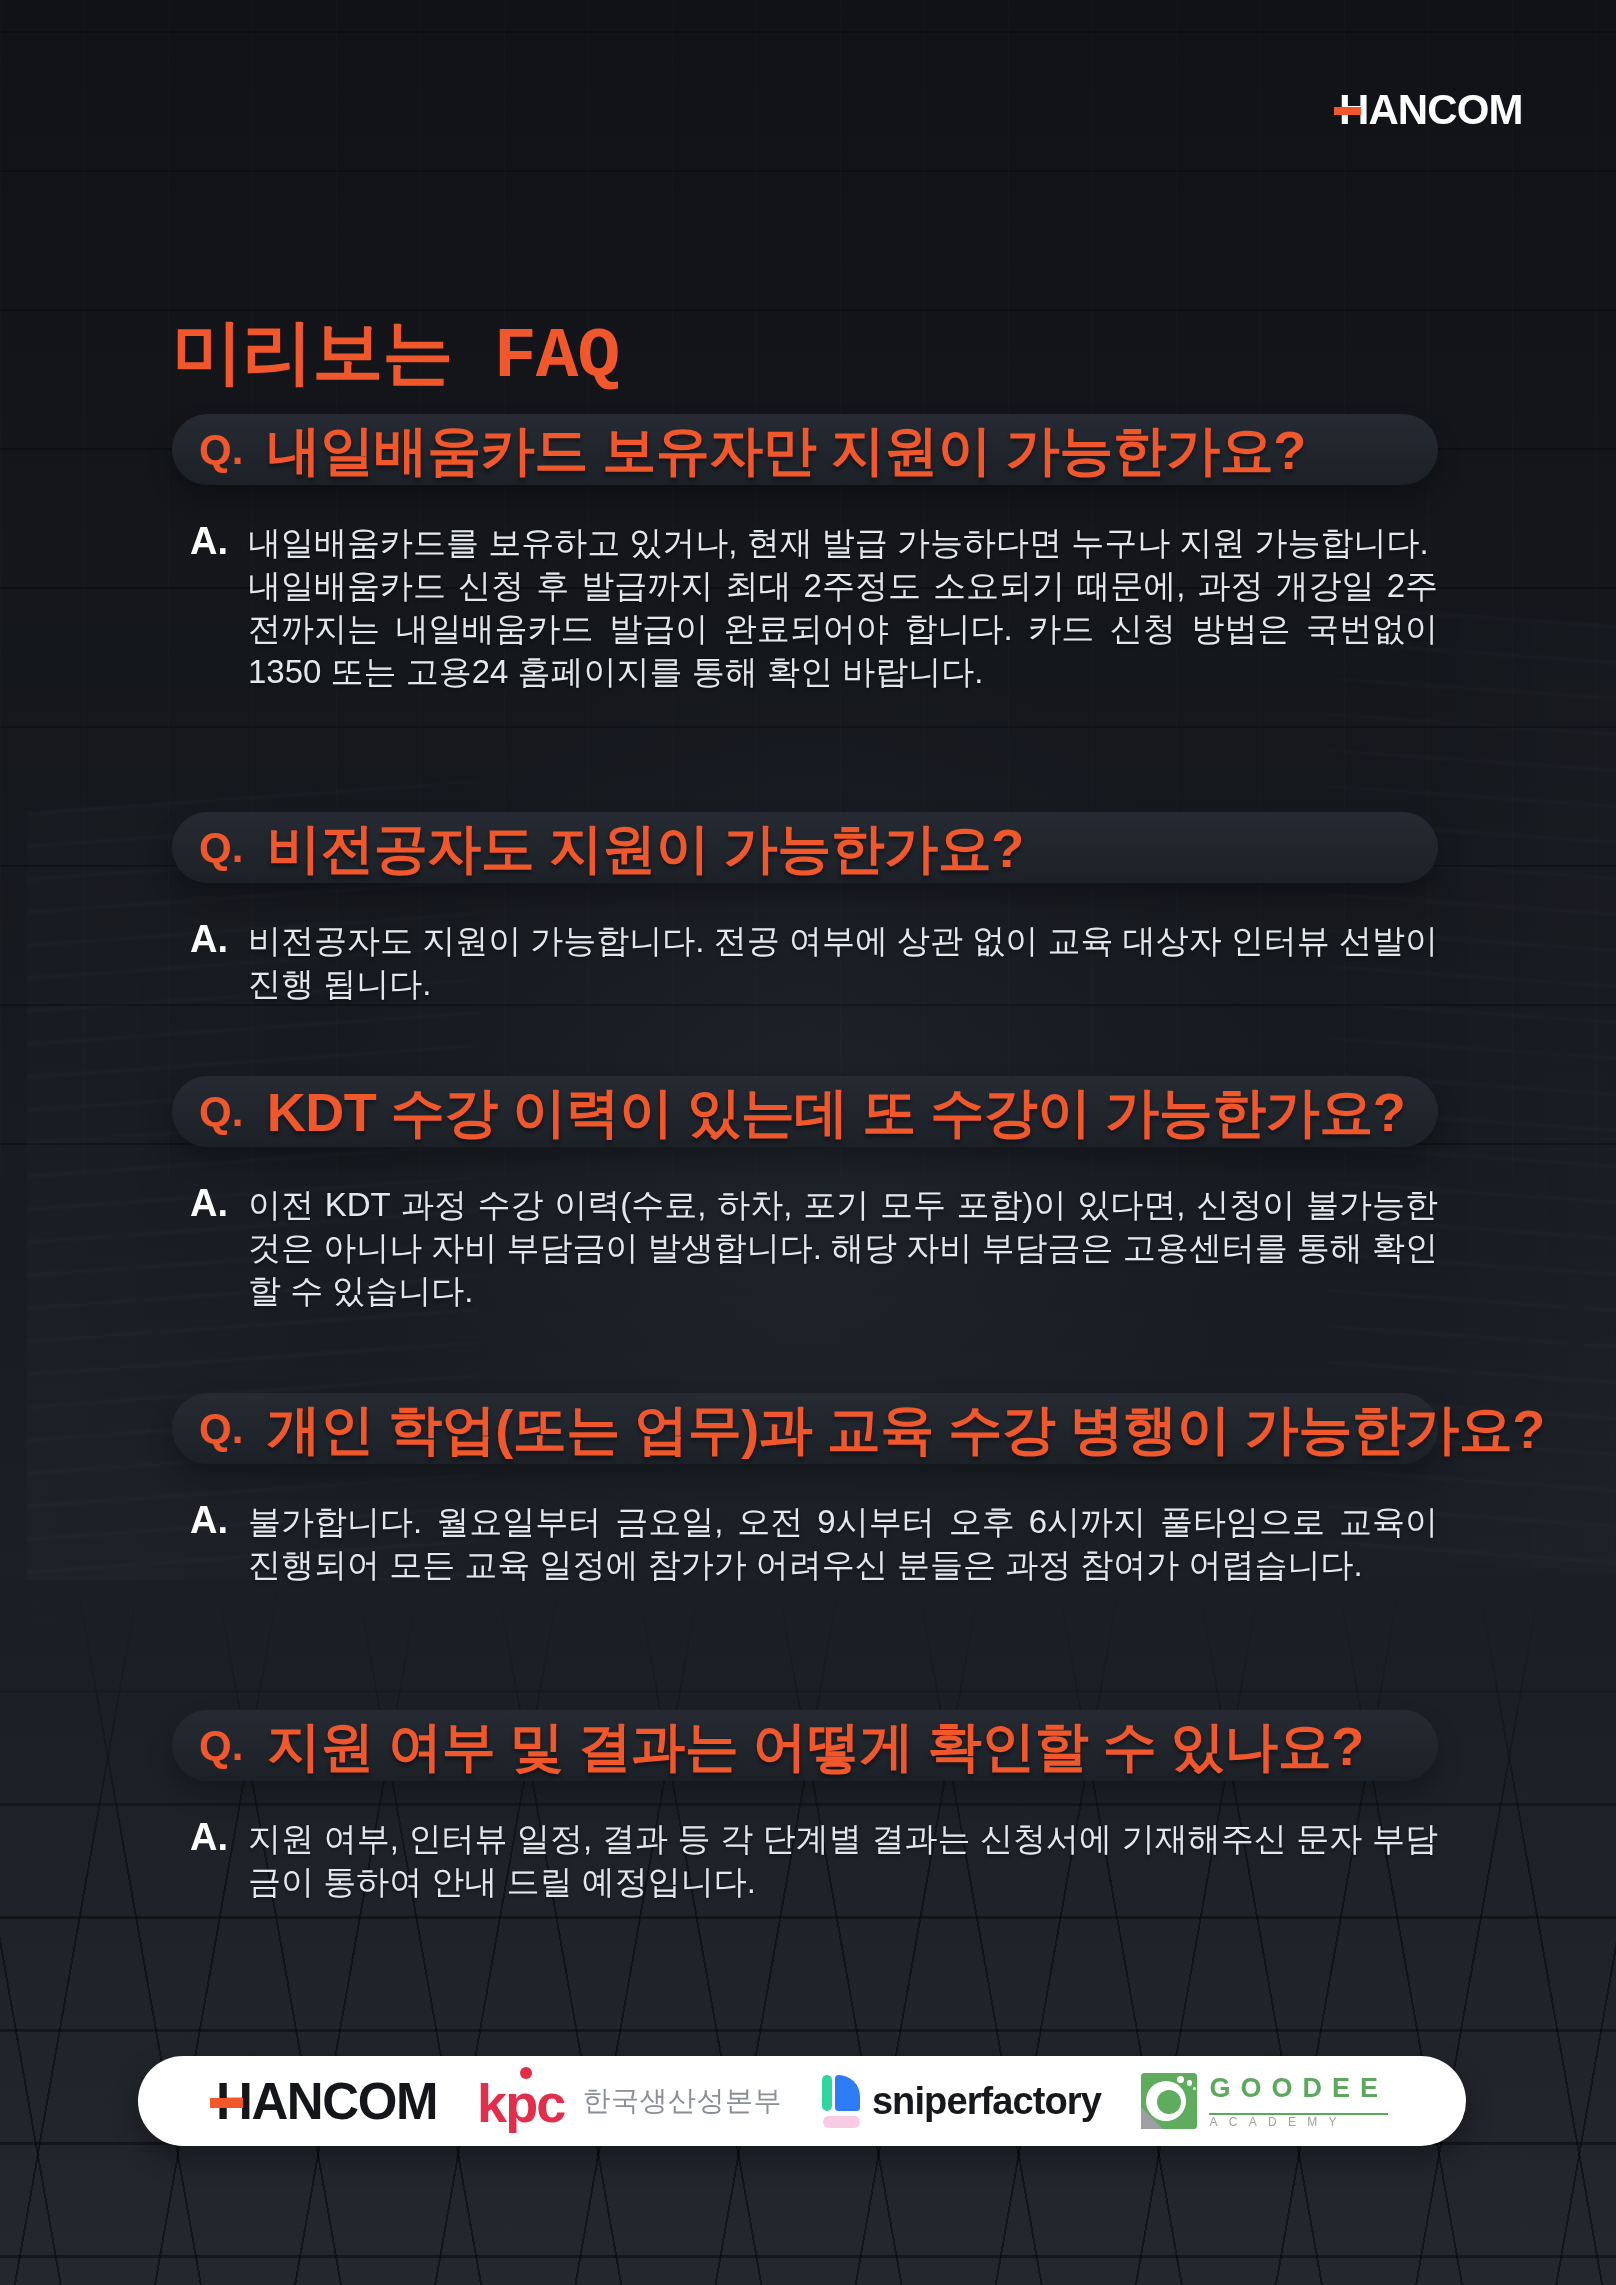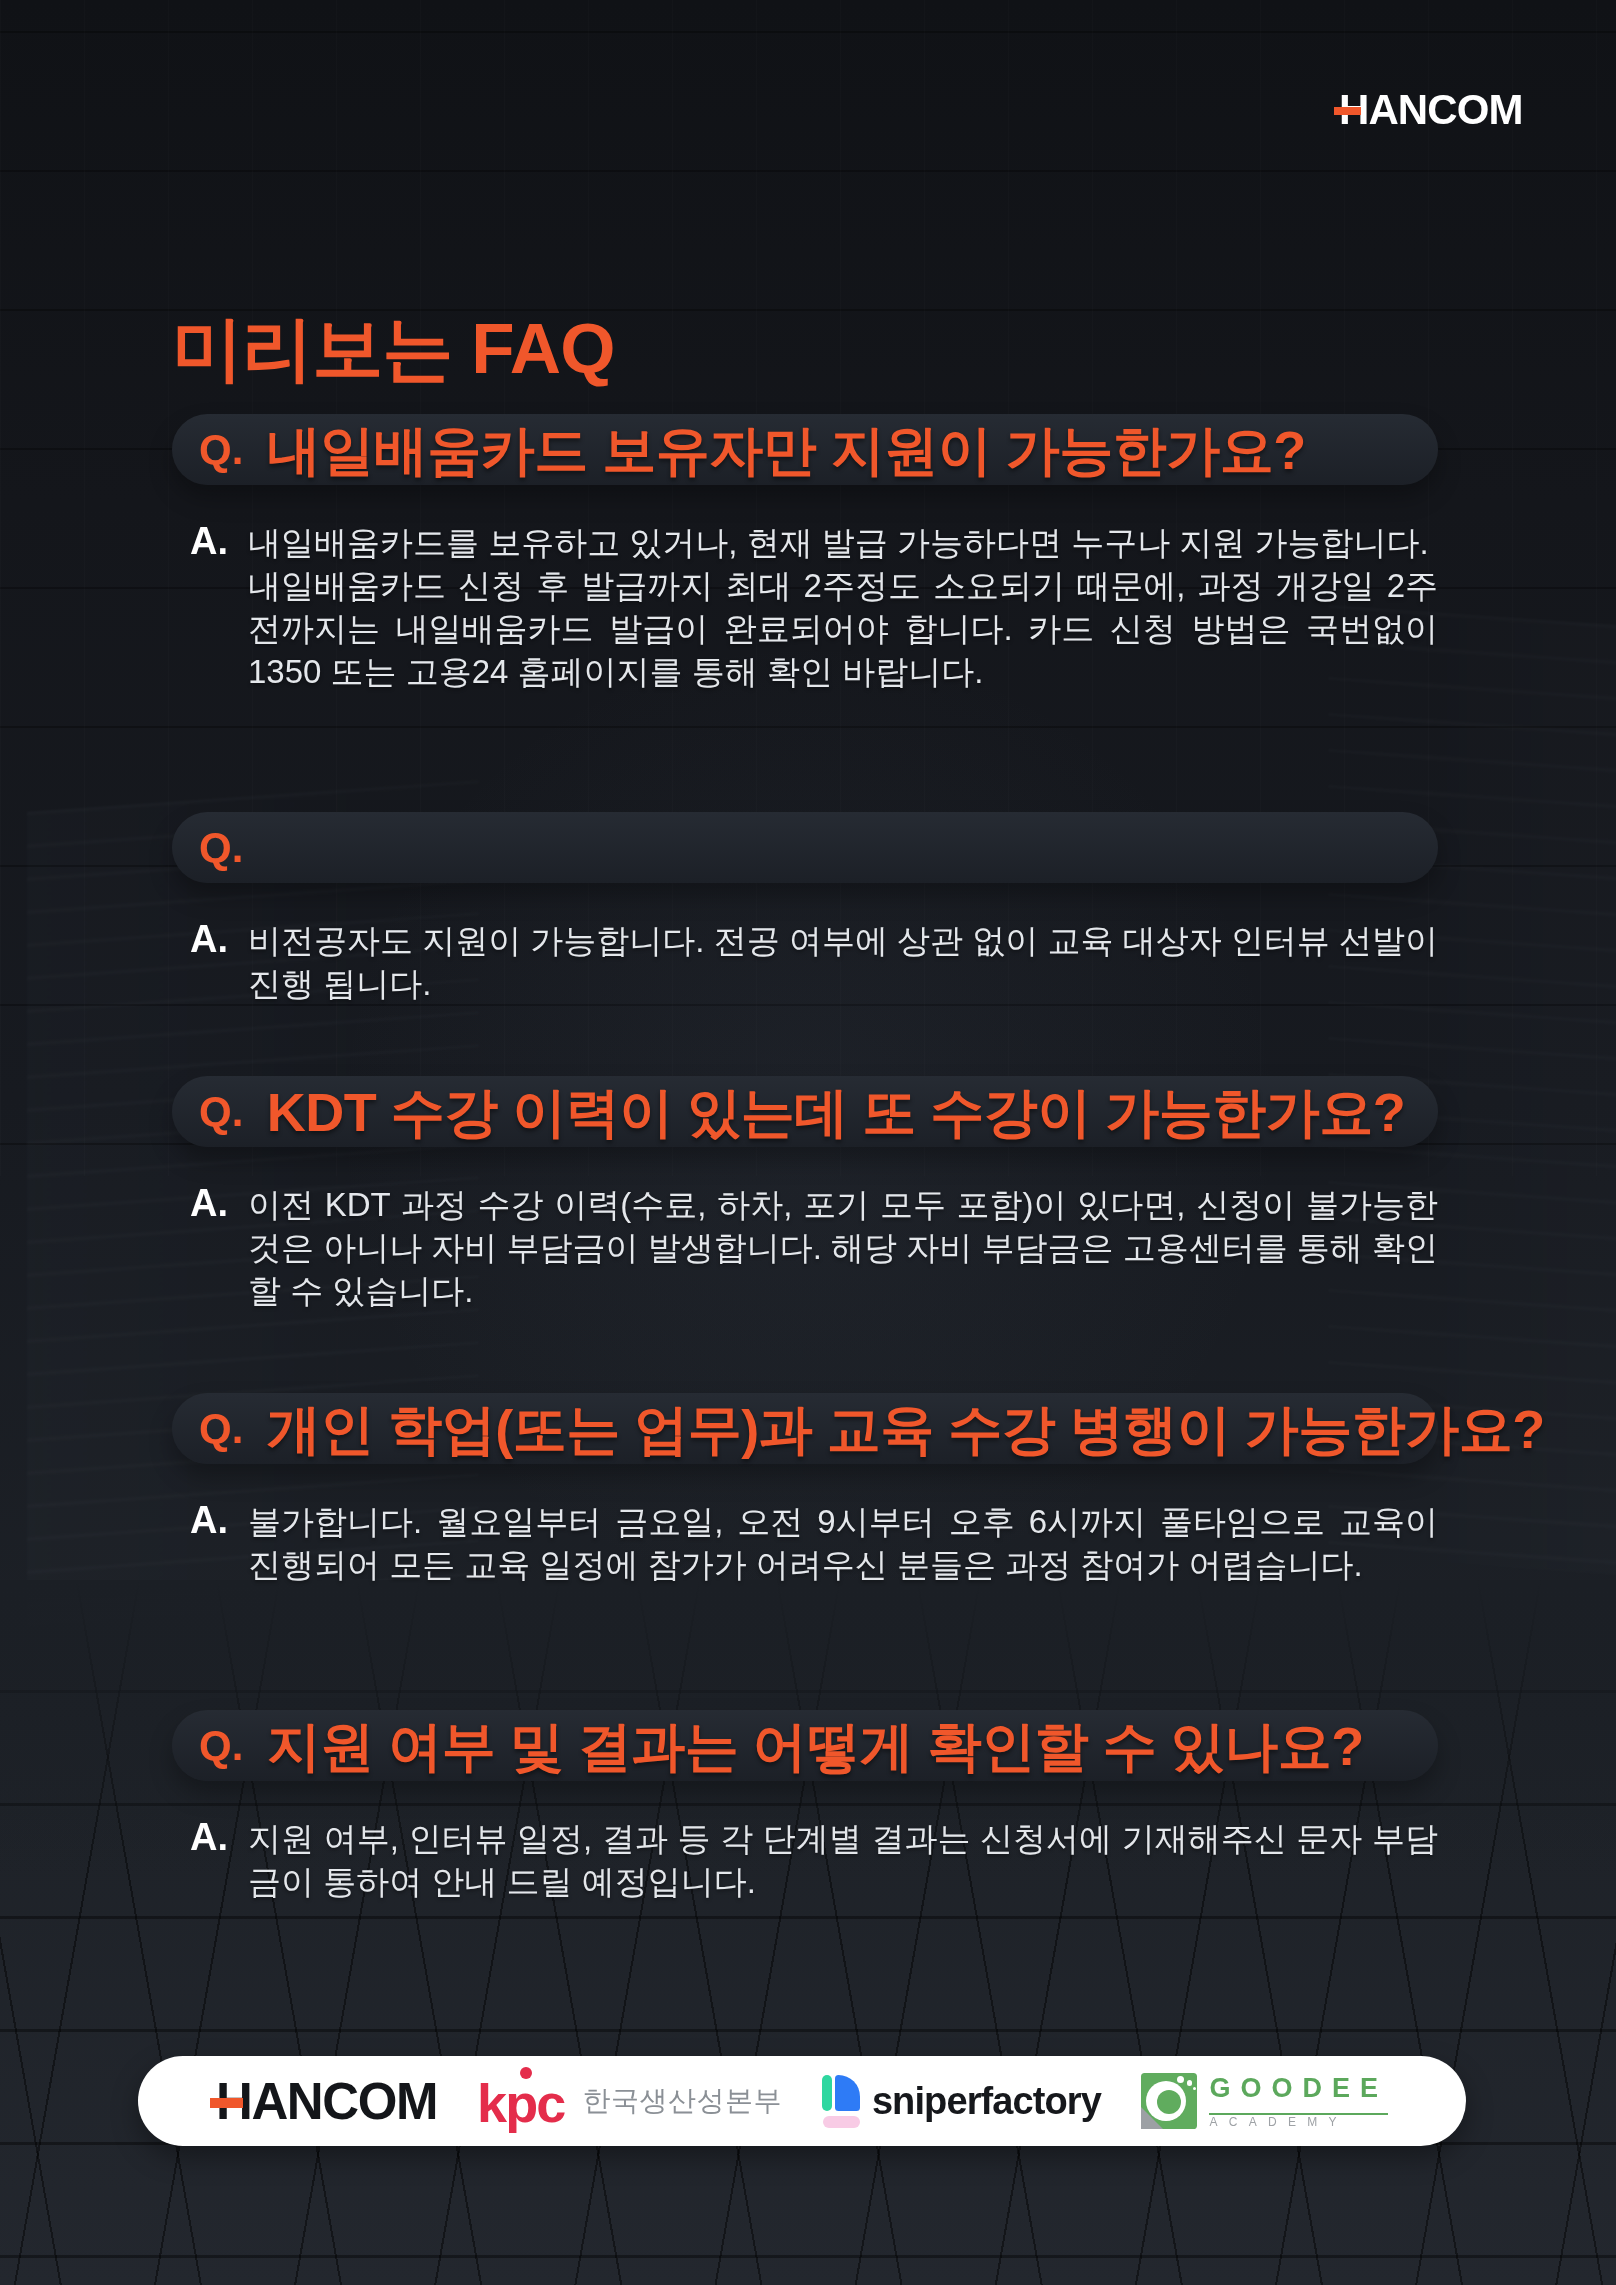--- a/index.html
+++ b/index.html
@@ -49,22 +49,22 @@
   
   .hancom-logo{position:relative;display:inline-block;line-height:1;font-weight:800;letter-spacing:-0.9px;}
   .hancom-logo .crossbar{position:absolute;background:#F0572B;}
   .hancom-top{position:absolute;left:1339px;top:89px;color:#ffffff;font-size:42px;}
   .hancom-top .crossbar{left:-5.4px;top:18px;width:27px;height:8.1px;}
   .hancom-footer{color:#14161a;font-size:51px;letter-spacing:-1.4px;}
   .hancom-footer .crossbar{left:-6.3px;top:22.6px;width:33px;height:10px;}
 
   
   .page-title{
-    position:absolute;left:172px;top:264px;
-    font-size:71px;font-weight:800;color:#F0572B;letter-spacing:-0.9px;line-height:1.05;
+    position:absolute;left:172px;top:272px;
+    font-size:71px;font-weight:800;color:#F0572B;letter-spacing:-0.9px;line-height:1.05;font-family:Liberation Mono, monospace;
   }
 
   
   .faq-section{position:absolute;left:172px;width:1266px;}
   .q-bar{
     height:71px;border-radius:36px;
     background:linear-gradient(180deg,#262b33 0%,#1c2027 100%);
     display:flex;align-items:center;padding:0 27px;box-sizing:border-box;
     box-shadow:0 12.7px 23.5px rgba(0,0,0,0.28);
   }
@@ -139,20 +139,21 @@
     <div class="answer">
       <span class="a-label">A.</span>
       <p>내일배움카드를 보유하고 있거나, 현재 발급 가능하다면 누구나 지원 가능합니다.</p>
       <p>내일배움카드 신청 후 발급까지 최대 2주정도 소요되기 때문에, 과정 개강일 2주전까지는 내일배움카드 발급이 완료되어야 합니다. 카드 신청 방법은 국번없이 1350 또는 고용24 홈페이지를 통해 확인 바랍니다.</p>
     </div>
   </section>
 
   <section class="faq-section" id="faq-1">
     <div class="q-bar">
       <span class="q-label">Q.</span>
+      <span class="q-text">비전공자도 지원이 가능한가요?</span>
     </div>
     <div class="answer">
       <span class="a-label">A.</span>
       <p>비전공자도 지원이 가능합니다. 전공 여부에 상관 없이 교육 대상자 인터뷰 선발이 진행 됩니다.</p>
     </div>
   </section>
 
   <section class="faq-section" id="faq-2">
     <div class="q-bar">
       <span class="q-label">Q.</span>

